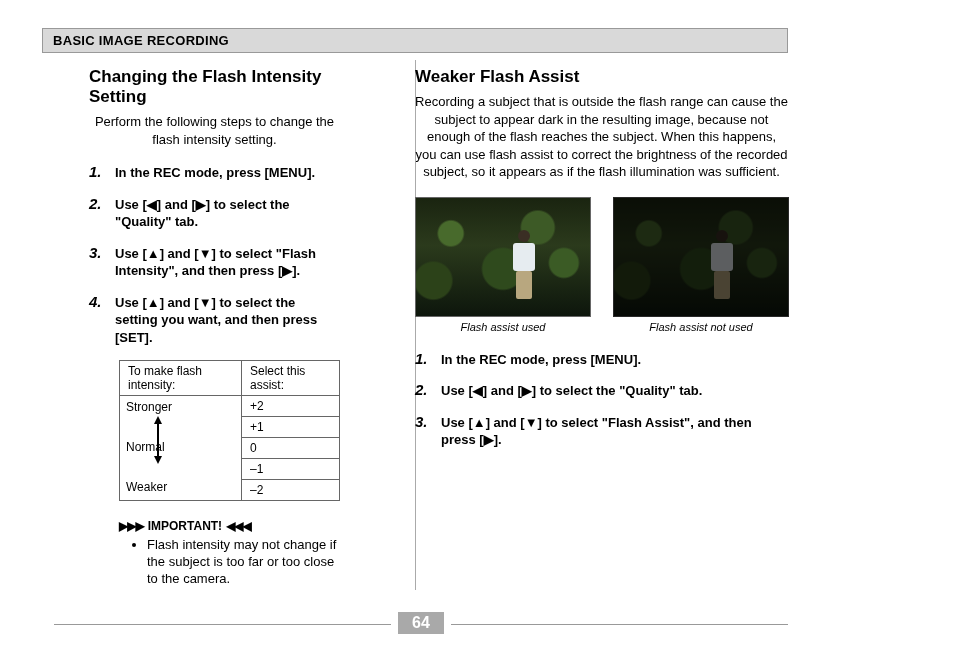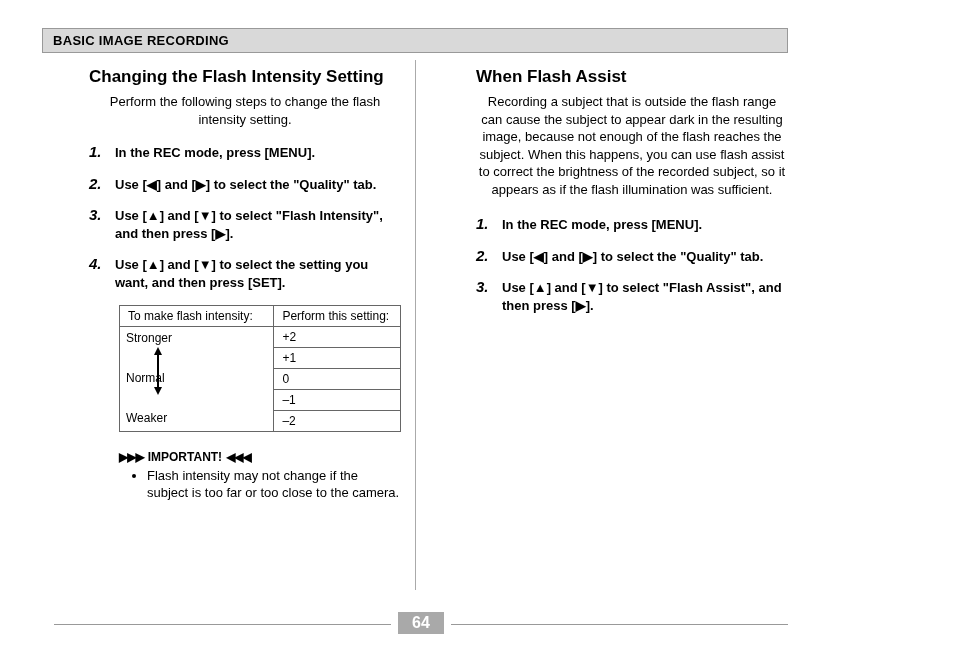--- a/index.html
+++ b/index.html
@@ -233,21 +233,21 @@
         <li>In the REC mode, press [MENU].</li>
         <li>Use [◀] and [▶] to select the "Quality" tab.</li>
         <li>Use [▲] and [▼] to select "Flash Intensity", and then press [▶].</li>
         <li>Use [▲] and [▼] to select the setting you want, and then press [SET].</li>
       </ol>
 
       <table class="settings">
         <tbody>
             <tr>
           <th style="width:165px">To make flash intensity:</th>
-          <th style="width:130px">Perform this setting:</th>
+          <th style="width:130px">Select this assist:</th>
         </tr>
         <tr>
           <td rowspan="5" class="arrow-col">
             <div style="position:absolute;top:4px;left:6px;">Stronger</div>
             <span class="up-arrow"></span>
             <span class="arrow-stem"></span>
             <div style="position:absolute;top:44px;left:6px;">Normal</div>
             <span class="down-arrow"></span>
             <div style="position:absolute;top:84px;left:6px;">Weaker</div>
           </td>
@@ -272,23 +272,47 @@
         <span class="imp-icon">▶▶▶</span>
         <span>IMPORTANT!</span>
         <span class="imp-icon">◀◀◀</span>
       </div>
       <ul class="note">
         <li>Flash intensity may not change if the subject is too far or too close to the camera.</li>
       </ul>
     </div>
 
     <div class="col">
-      <h2 class="heading">When Flash Assist</h2>
+      <h2 class="heading">Weaker Flash Assist</h2>
       <p class="body">Recording a subject that is outside the flash range can cause the subject to appear dark in the resulting image, because not enough of the flash reaches the subject. When this happens, you can use flash assist to correct the brightness of the recorded subject, so it appears as if the flash illumination was sufficient.</p>
 
+      <div class="sample-images">
+        <div class="sample">
+          <div class="thumb">
+            <div class="foliage"></div>
+            <div class="person">
+              <div class="head"></div>
+                <div class="torso"></div>
+                <div class="legs"></div>
+            </div>
+          </div>
+          <div class="caption">Flash assist used</div>
+        </div>
+        <div class="sample dark">
+          <div class="thumb">
+            <div class="foliage"></div>
+            <div class="person">
+              <div class="head"></div>
+                <div class="torso"></div>
+                <div class="legs"></div>
+            </div>
+          </div>
+          <div class="caption">Flash assist not used</div>
+        </div>
+      </div>
 
       <ol class="steps" style="margin-top:18px;">
         <li>In the REC mode, press [MENU].</li>
         <li>Use [◀] and [▶] to select the "Quality" tab.</li>
         <li>Use [▲] and [▼] to select "Flash Assist", and then press [▶].</li>
       </ol>
     </div>
 
   </div>
 

